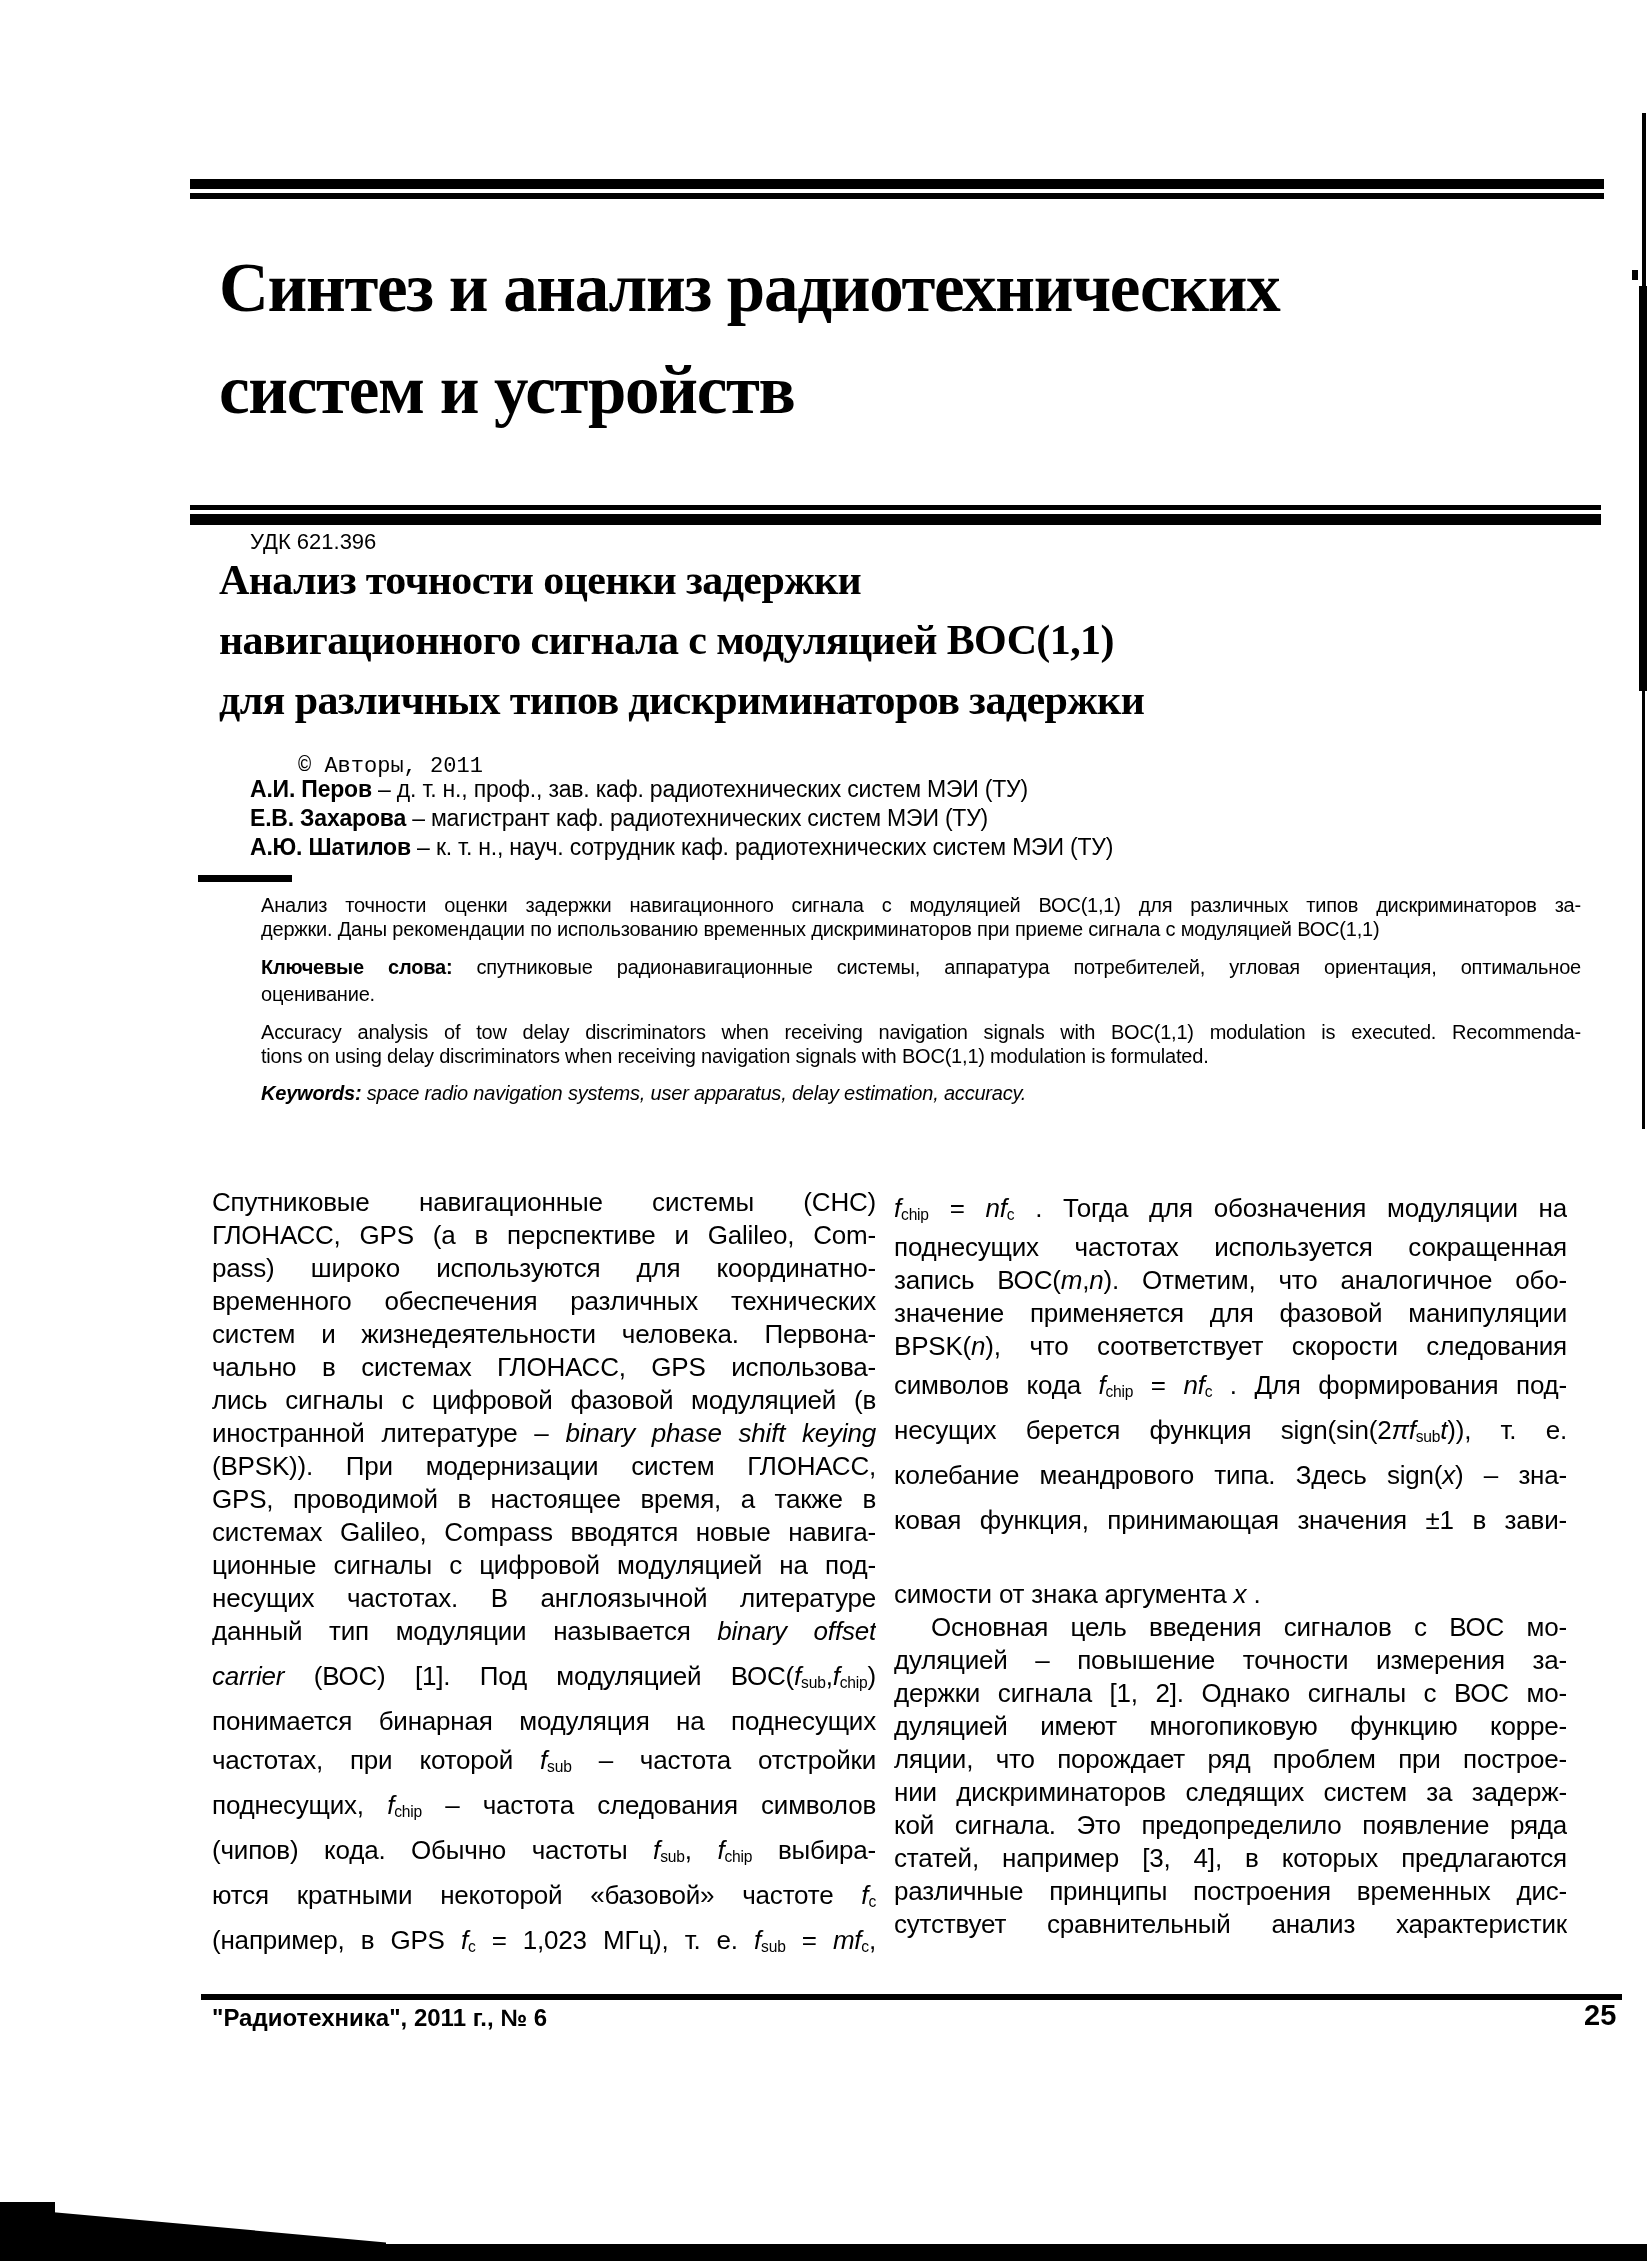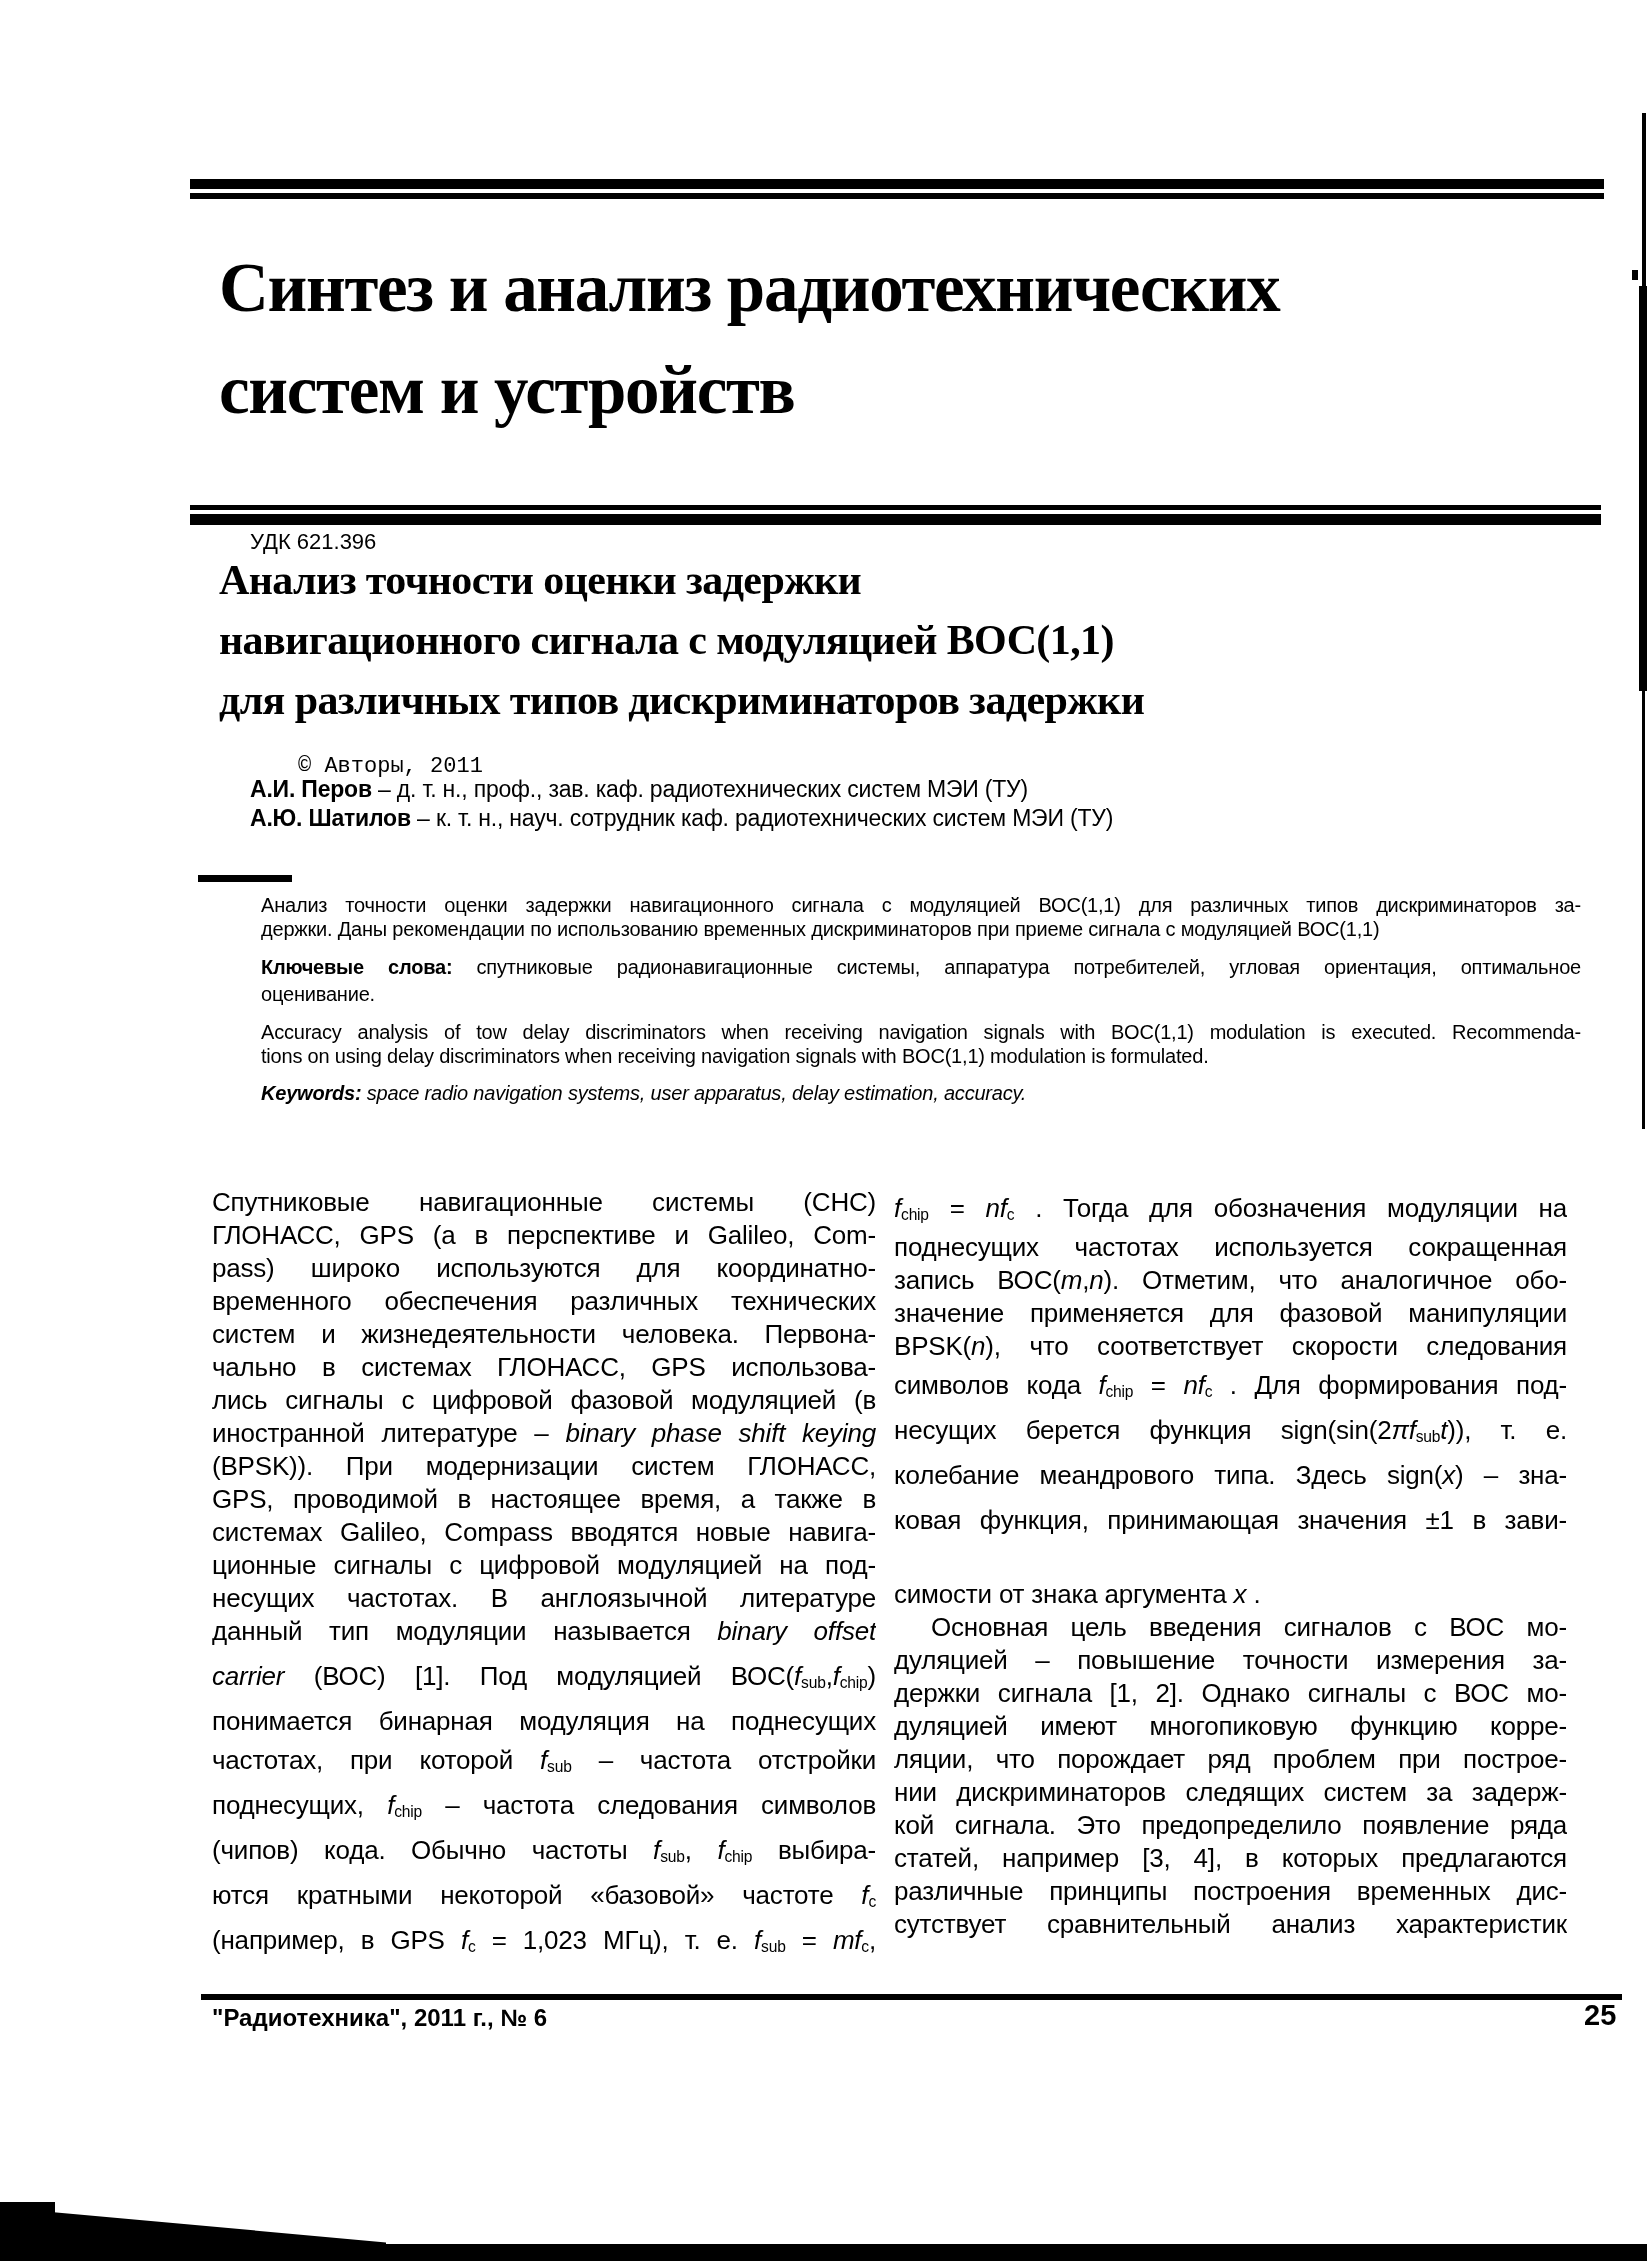--- a/index.html
+++ b/index.html
@@ -79,20 +79,23 @@
     <div>Анализ точности оценки задержки</div>
     <div>навигационного сигнала с модуляцией ВОС(1,1)</div>
     <div>для различных типов дискриминаторов задержки</div>
   </h2>
 
   <div class="copyright">© Авторы, 2011</div>
 
   <div class="authors">
     <div class="author-row">
       <span class="author-name">А.И. Перов</span><span> – д. т. н., проф., зав. каф. радиотехнических систем МЭИ (ТУ)</span>
+    </div>
+    <div class="author-row">
+      <span class="author-name">Е.В. Захарова</span><span> – магистрант каф. радиотехнических систем МЭИ (ТУ)</span>
     </div>
     <div class="author-row">
       <span class="author-name">А.Ю. Шатилов</span><span> – к. т. н., науч. сотрудник каф. радиотехнических систем МЭИ (ТУ)</span>
     </div>
   </div>
 
   <div class="rule rule-short"></div>
 
   <div class="abstract-ru">
     <div class="just">Анализ точности оценки задержки навигационного сигнала с модуляцией ВОС(1,1) для различных типов дискриминаторов за-</div>

